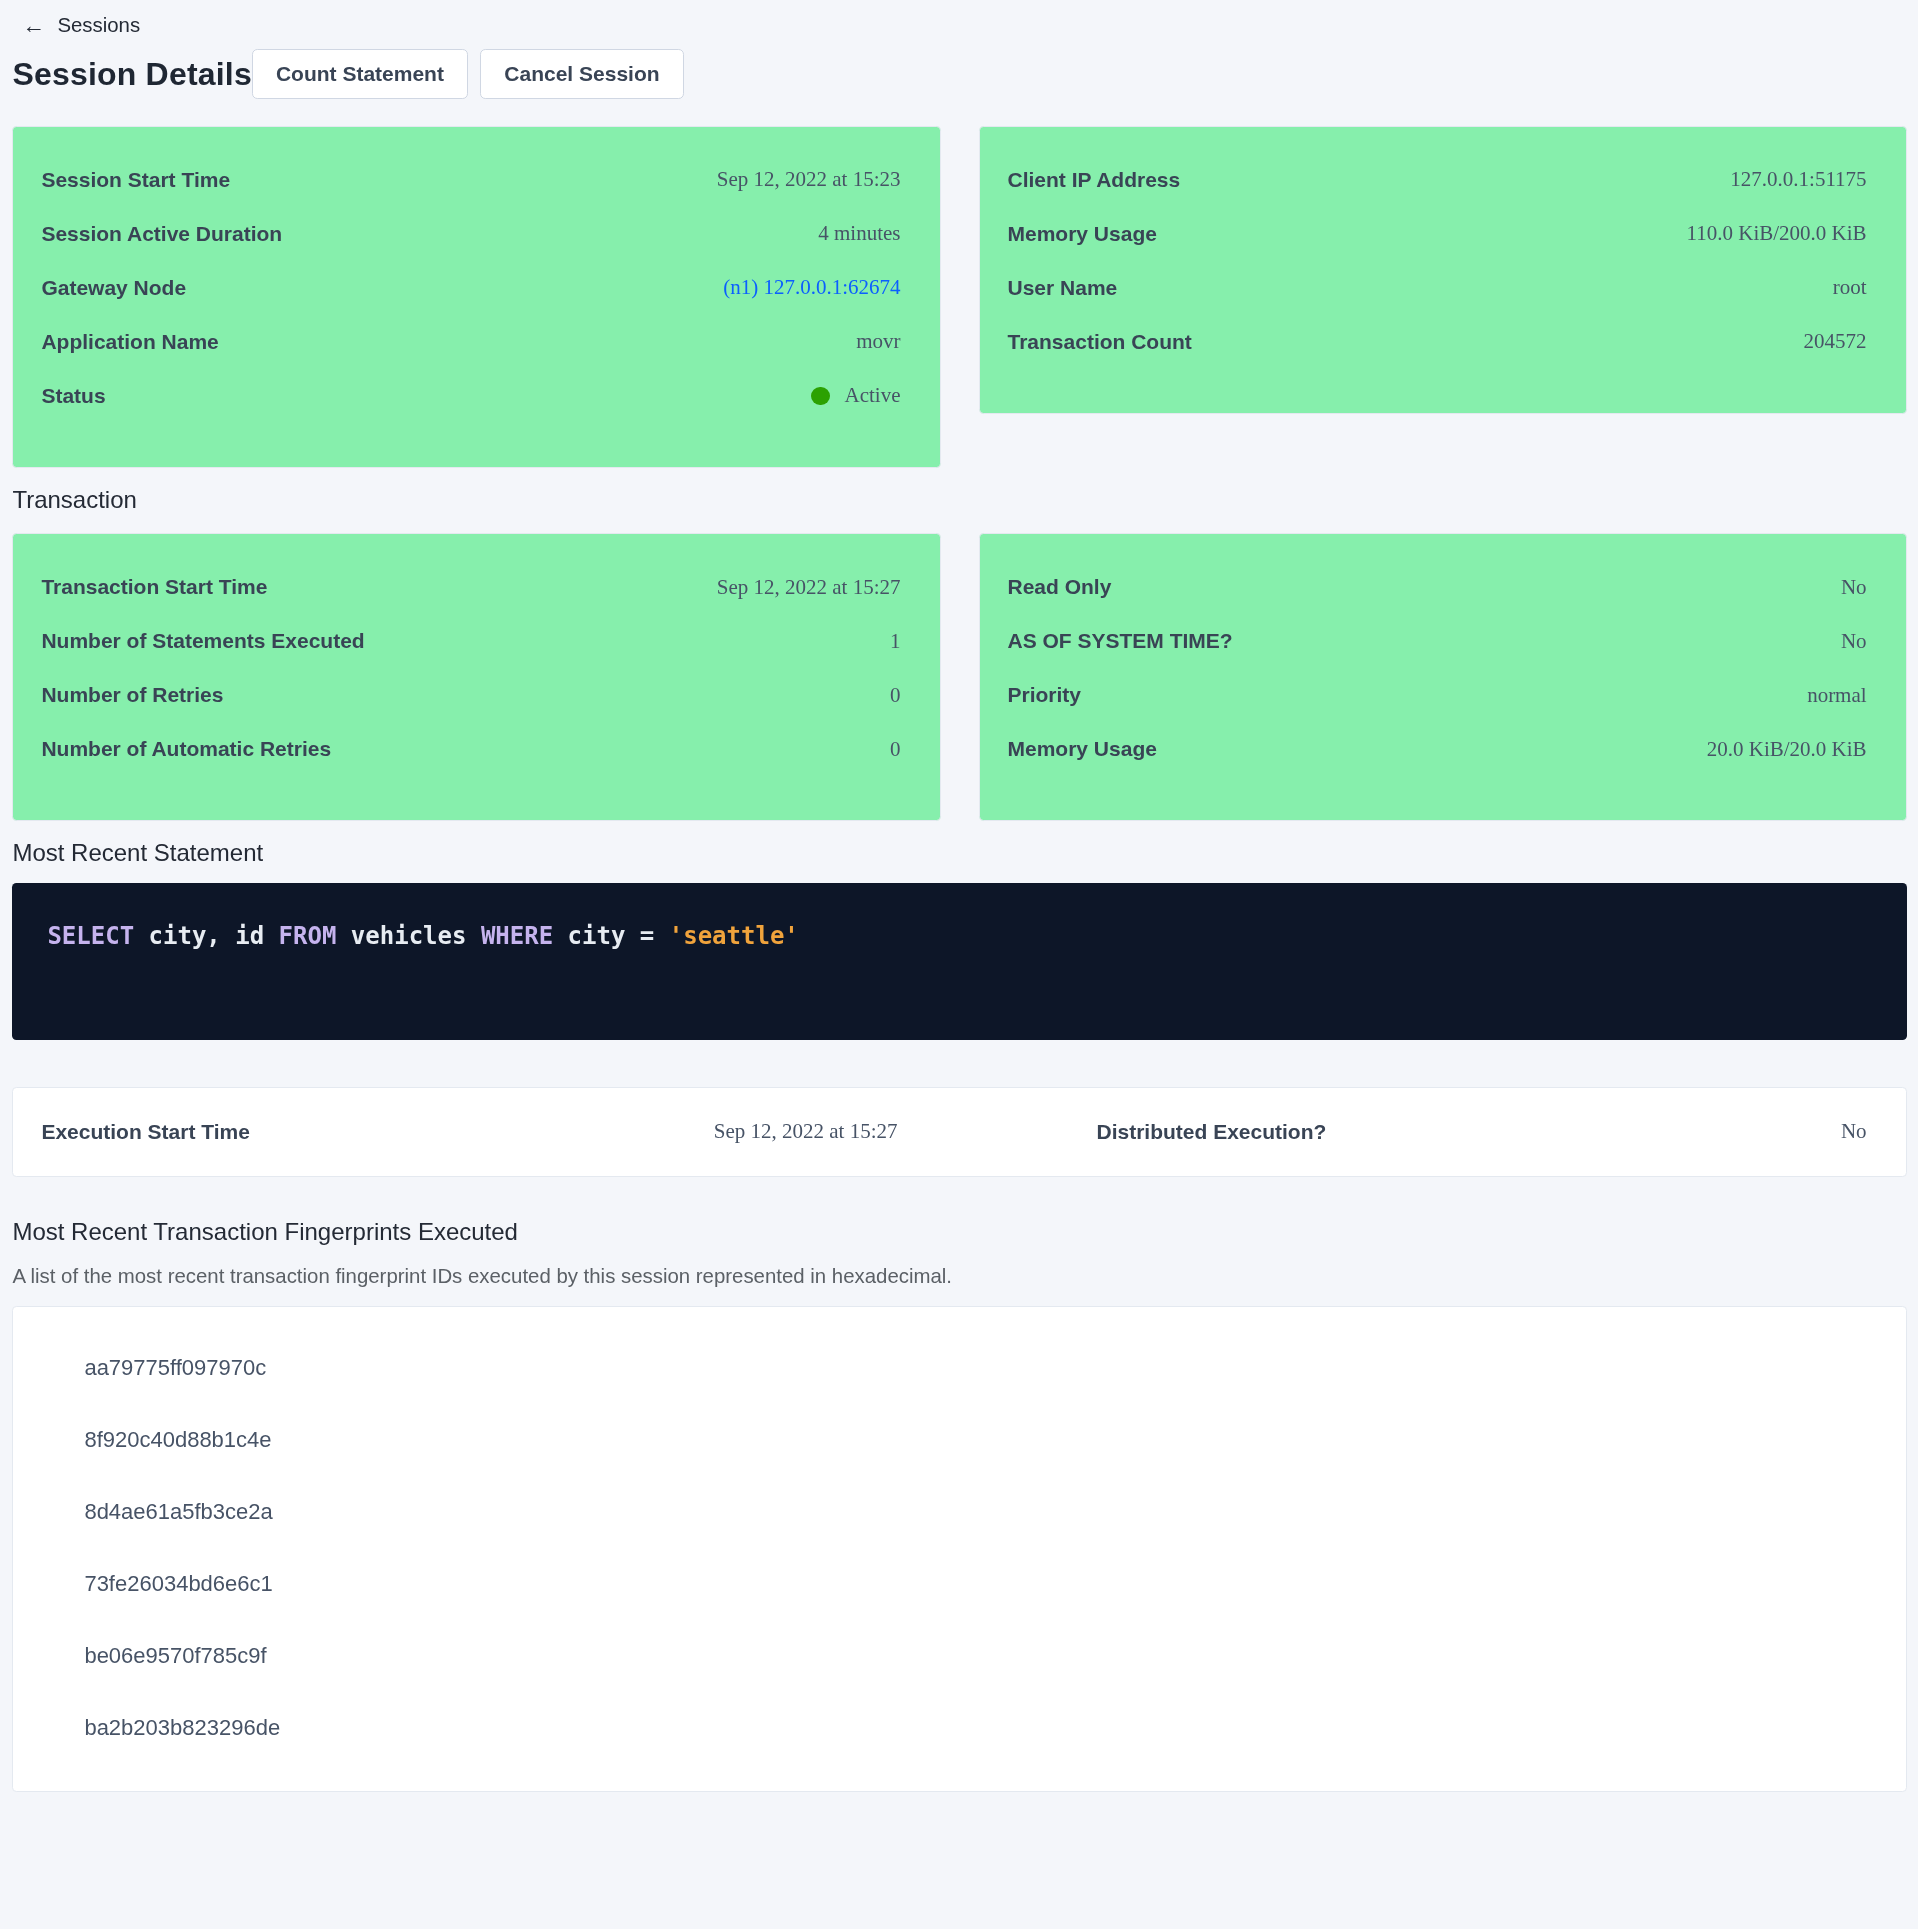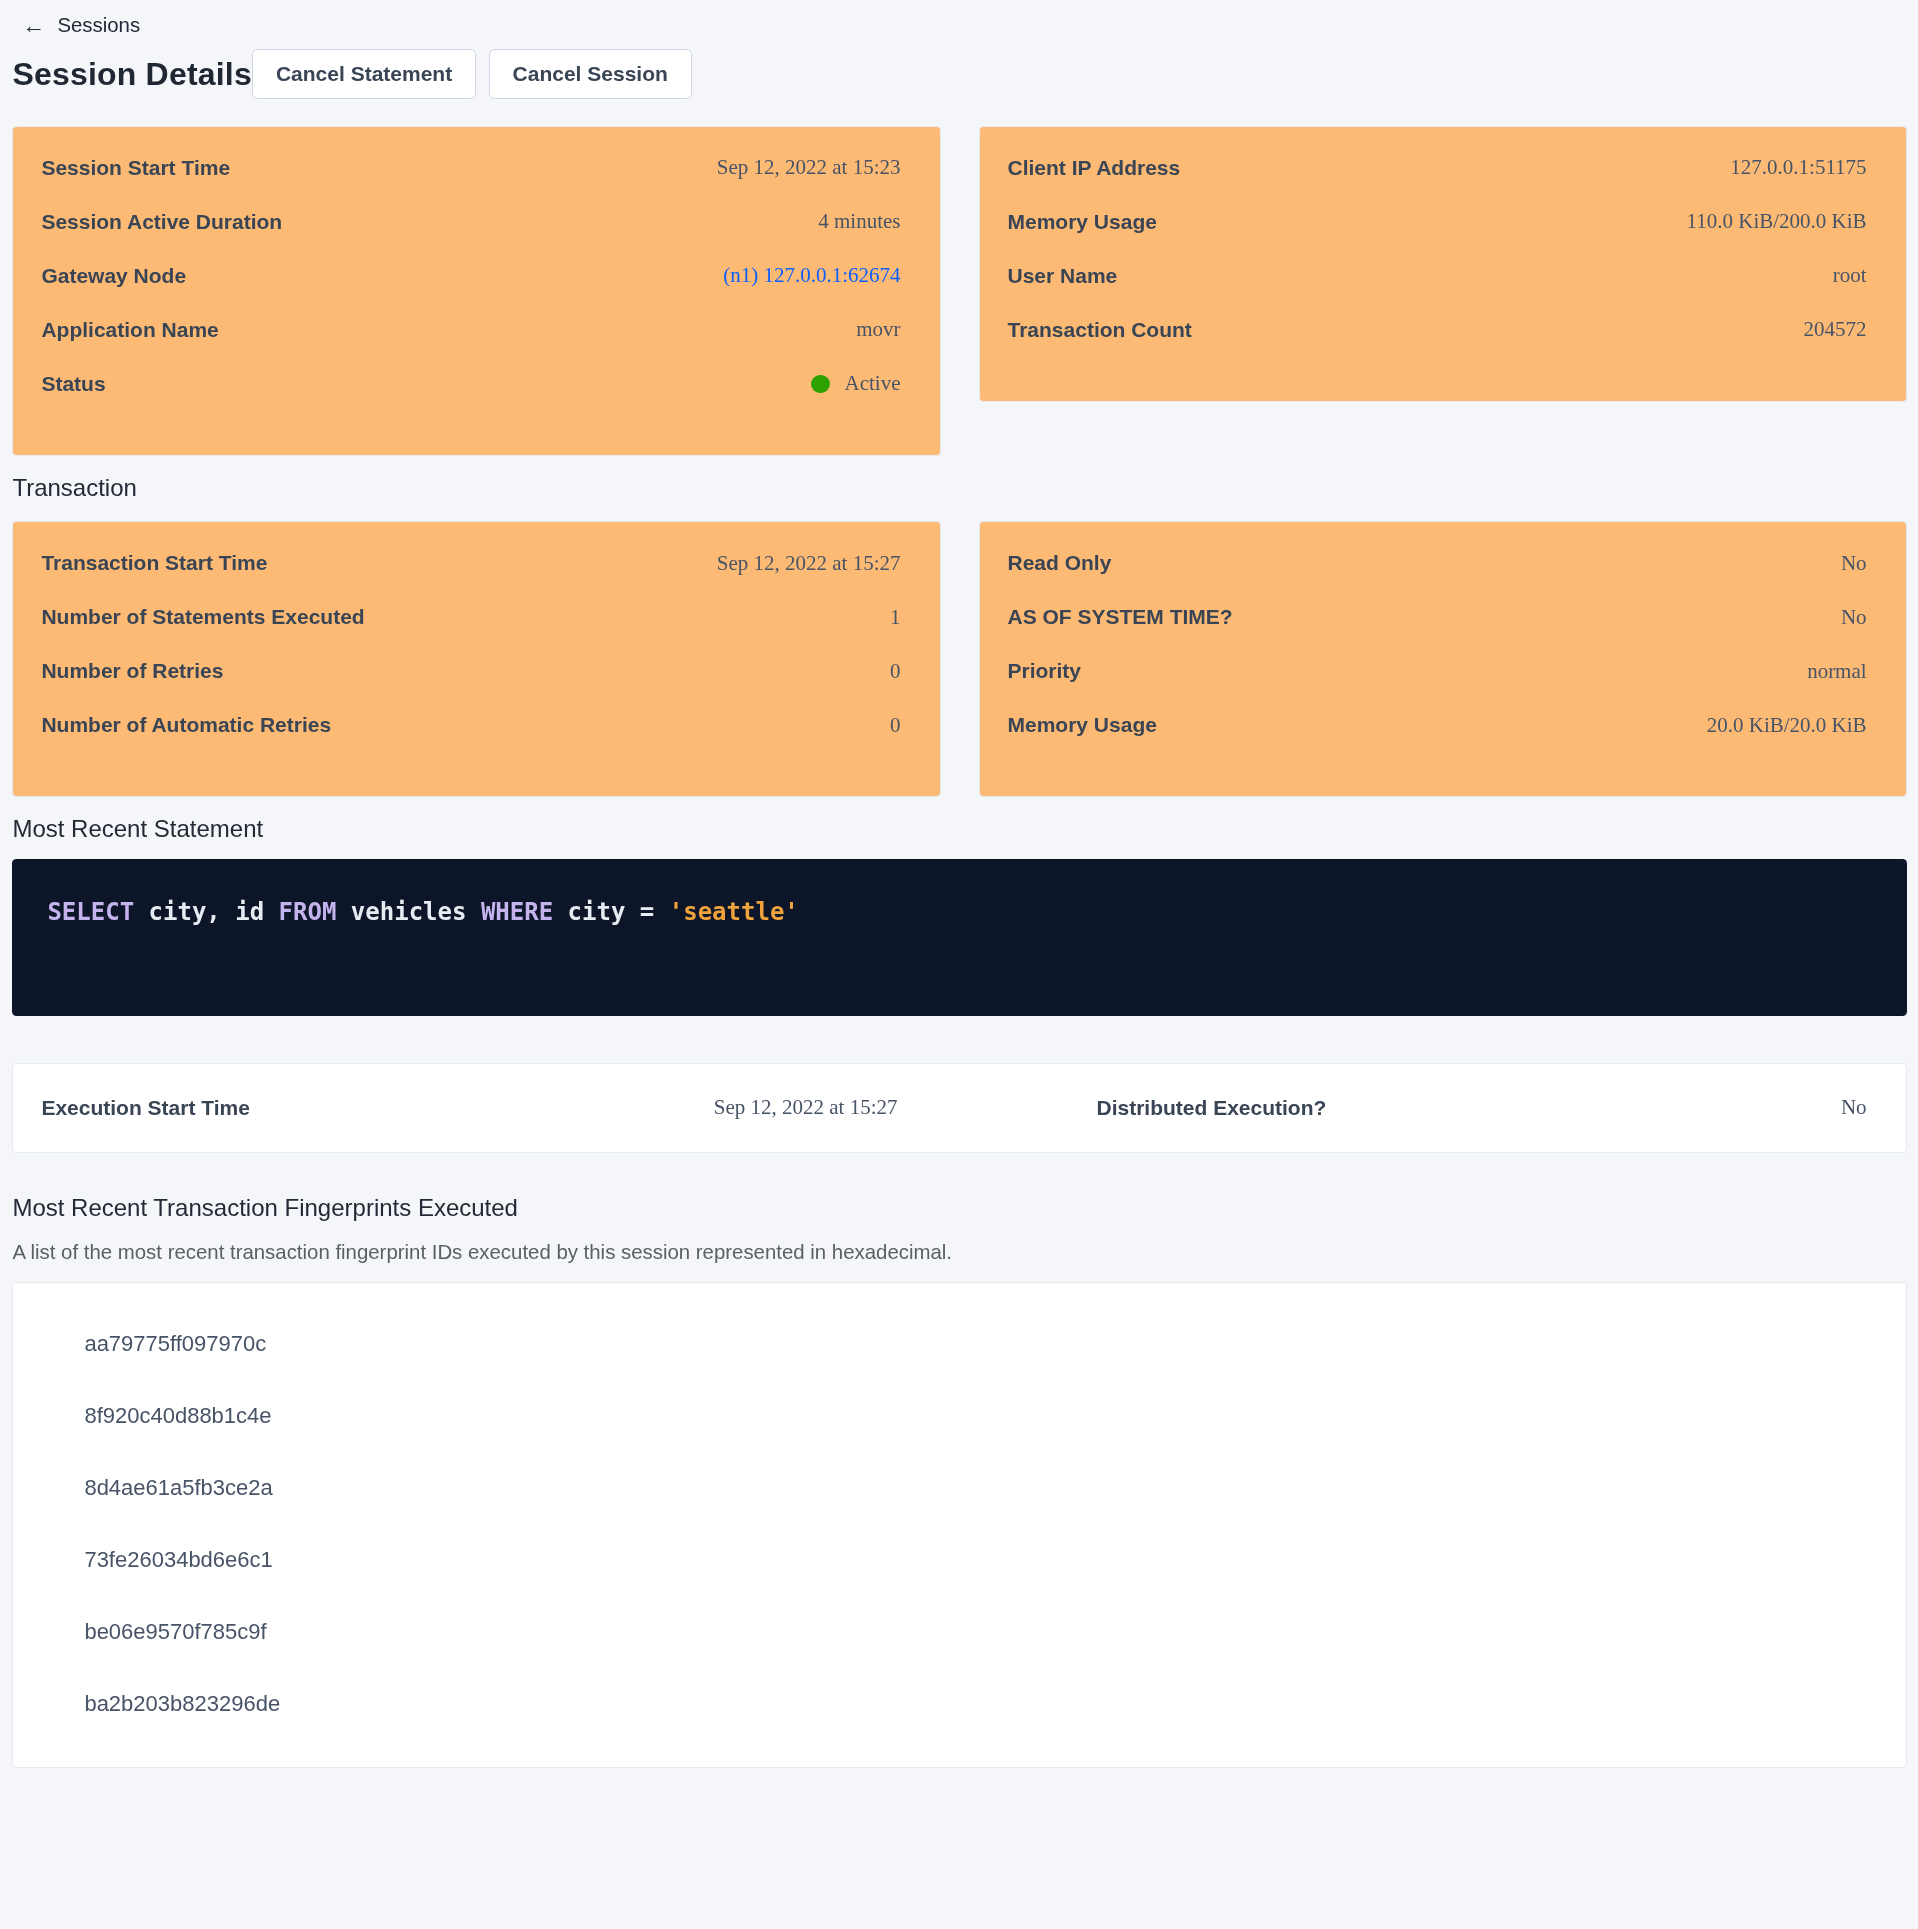--- a/index.html
+++ b/index.html
@@ -21,22 +21,22 @@
   .btn-group { display: flex; gap: 12.4px; }
   .btn {
     background: #ffffff; border: 0.9px solid #d0d7e3; border-radius: 5.3px;
     font-family: "Liberation Sans", sans-serif;
     font-size: 21px; font-weight: 700; color: #394455;
     padding: 10.6px 23px; height: 50px; cursor: pointer;
   }
   
   .cards-row { margin: 26.6px 12.4px 0 12.4px; display: flex; gap: 38px; align-items: flex-start; }
   .card {
-    background: #fdba74; border: 0.9px solid #e4e9f0; border-radius: 4.4px;
-    flex: 1; padding: 14px 39px 44px 28px;
+    background: #86efac; border: 0.9px solid #e4e9f0; border-radius: 4.4px;
+    flex: 1; padding: 26px 39px 44px 28px;
   }
   .kv-row { height: 54px; display: flex; justify-content: space-between; align-items: center; }
   .kv-label { font-size: 21px; font-weight: 700; color: #394455; }
   .kv-value { font-size: 21px; font-weight: 400; color: #475366; text-align: right; font-family: Liberation Serif, serif; }
   .kv-value.link { color: #0b5fff; text-decoration: none; cursor: pointer; }
   .status-wrap { display: flex; align-items: center; gap: 15px; }
   .dot { width: 18.6px; height: 18.6px; border-radius: 50%; background: #2ca102; display: inline-block; }
   
   .section-h { margin: 17.7px 12.4px 0 12.4px; font-size: 24px; font-weight: 400; color: #242a35; }
   .cards-row.second { margin-top: 19.5px; }
@@ -74,21 +74,21 @@
 <body>
 
 <div class="topbar">
   <span class="back-arrow">←</span>
   <a class="crumb">Sessions</a>
 </div>
 
 <div class="header-row">
   <h1>Session Details</h1>
   <div class="btn-group">
-    <button class="btn">Cancel Statement</button>
+    <button class="btn">Count Statement</button>
     <button class="btn">Cancel Session</button>
   </div>
 </div>
 
 <div class="cards-row">
   <div class="card">
     <div class="kv-row">
       <span class="kv-label">Session Start Time</span>
       <span class="kv-value">Sep 12, 2022 at 15:23</span>
     </div>

